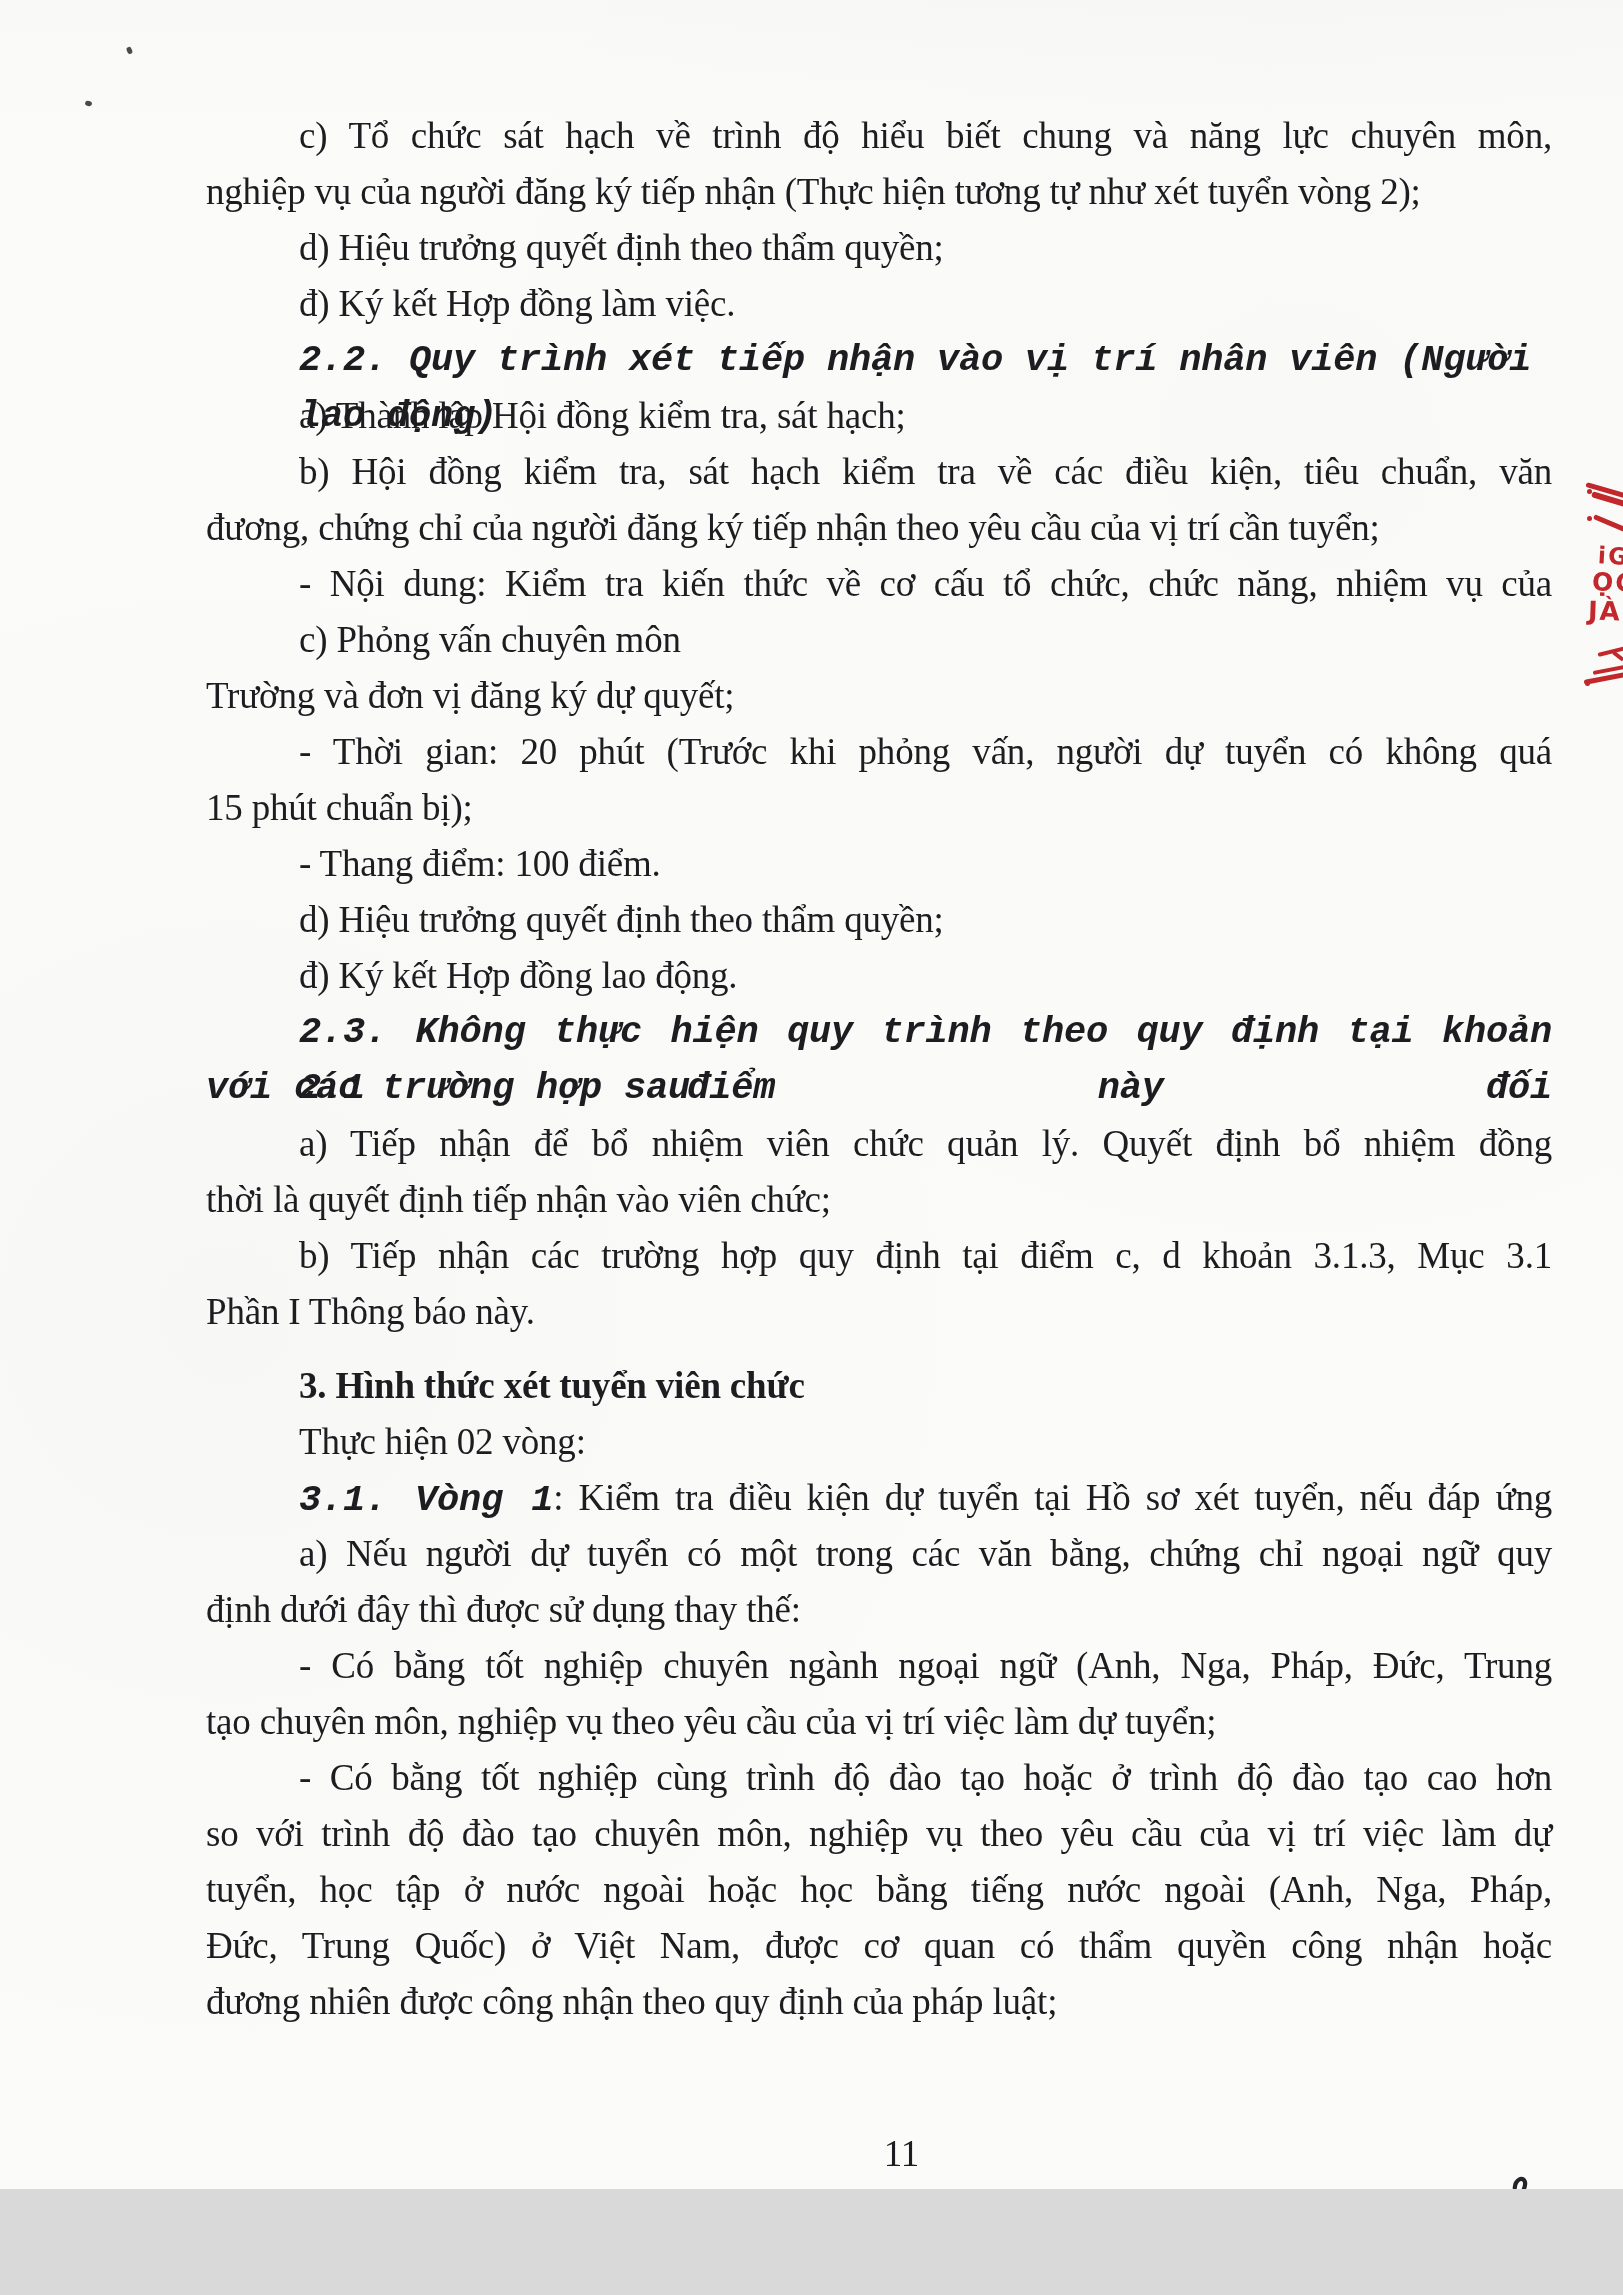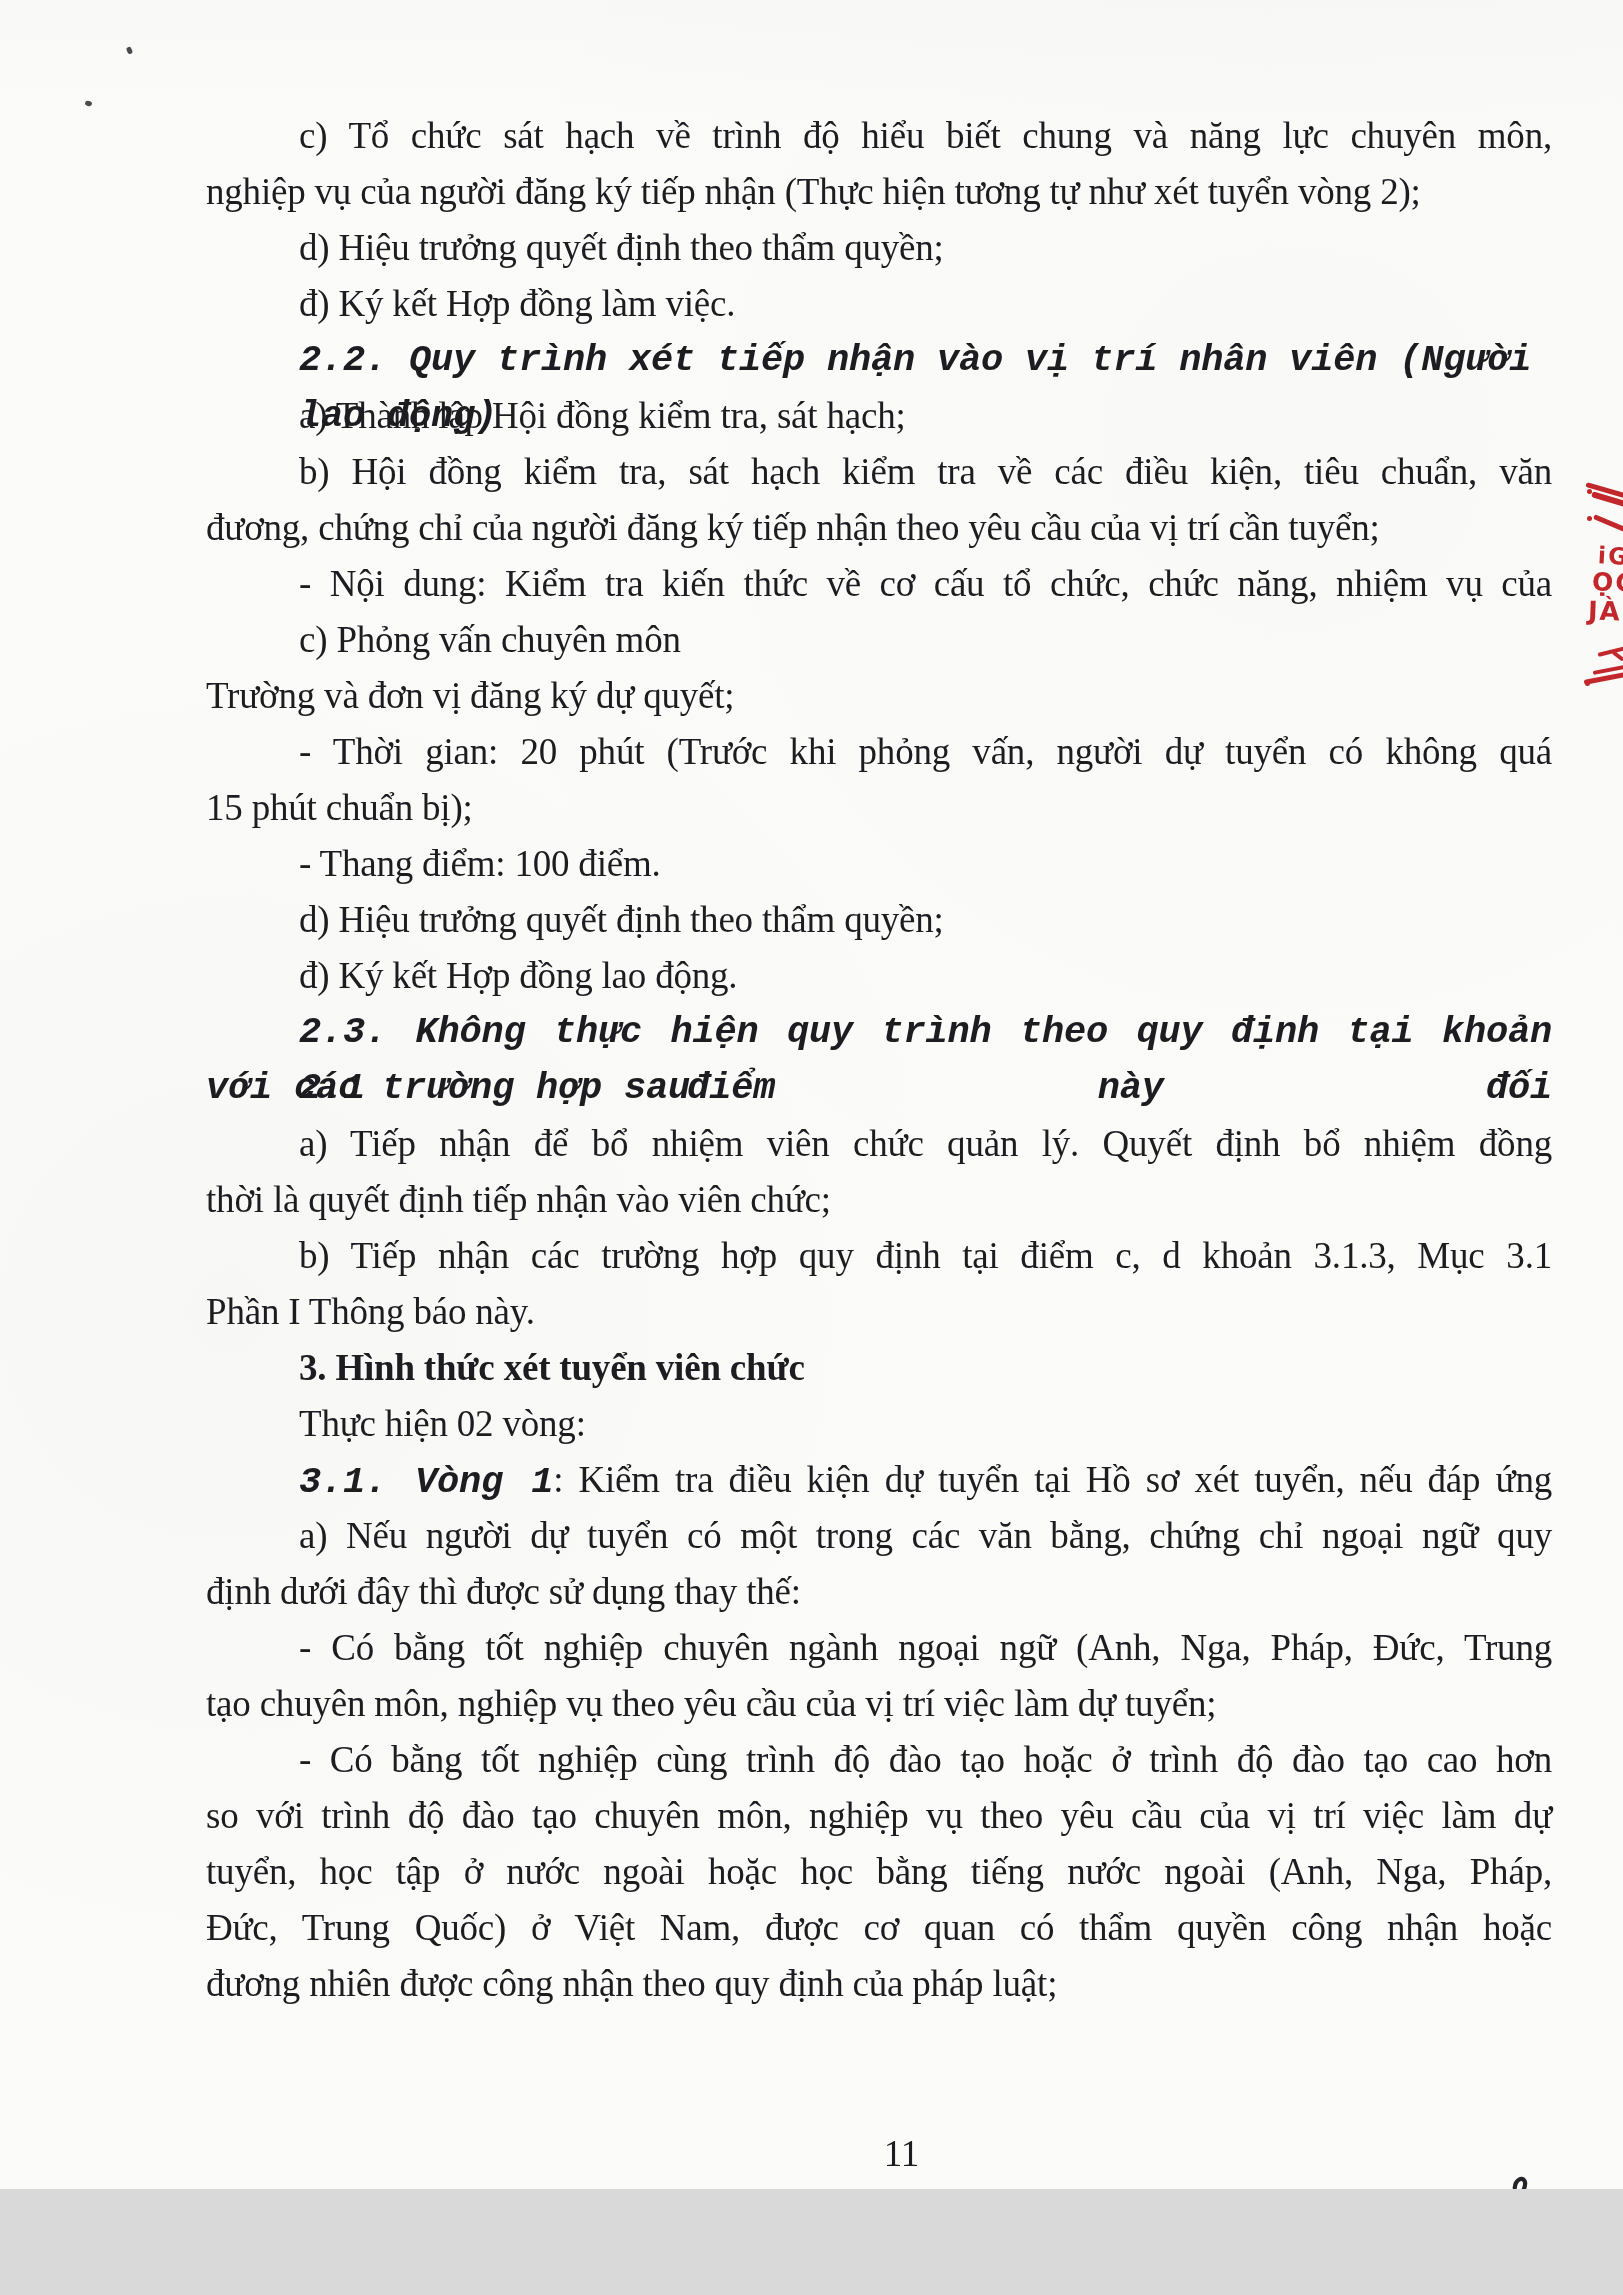--- a/index.html
+++ b/index.html
@@ -21,21 +21,21 @@
   .line{
     height:56px;line-height:56px;
     font-size:37px;
     letter-spacing:-0.2px;
     white-space:normal;
     overflow:visible;
   }
   .line.indent{padding-left:93px;}
   .line.justify{text-align:justify;text-align-last:justify;}
   .line .bi, .line.bi{font-weight:bold;font-style:italic;font-family:Liberation Mono, monospace;}
-  .line .b, .line.b{font-weight:bold;}
+  .line .b, .line.b{font-weight:bold;margin-top:18px;}
   .page-number{
     position:absolute;left:836px;top:2131px;width:131px;
     text-align:center;font-size:37px;line-height:46px;
   }
   
   .redstroke{position:absolute;background:#c1272b;border-radius:2.6px;}
   .reddot{position:absolute;background:#c1272b;border-radius:50%;}
   .redtext{
     position:absolute;color:#c1272b;
     font-family:"DejaVu Sans", sans-serif;font-weight:bold;

